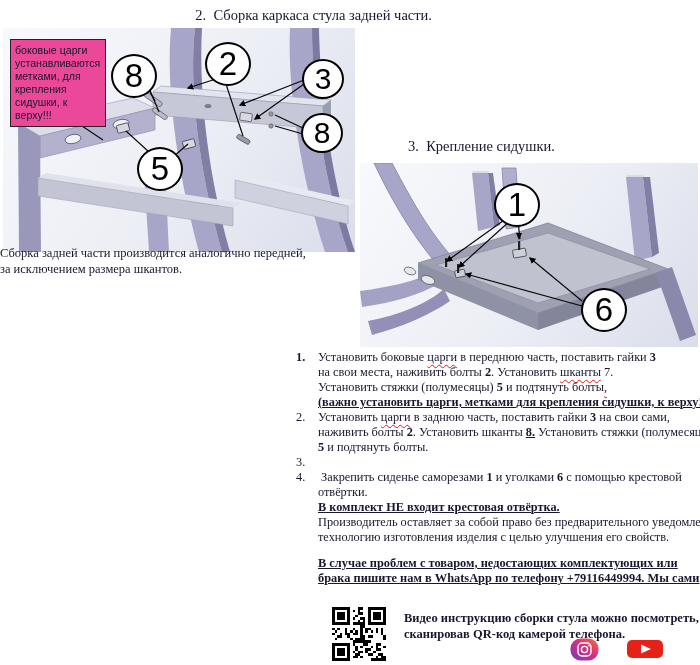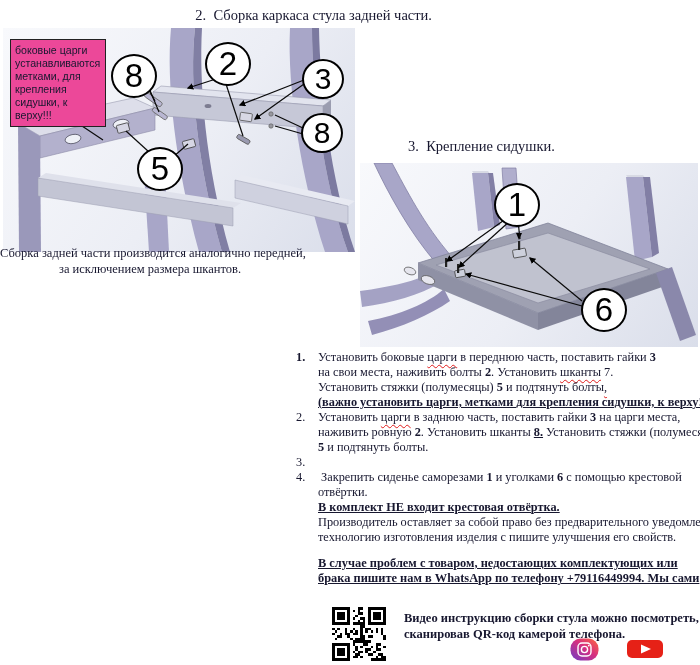--- a/index.html
+++ b/index.html
@@ -10,21 +10,21 @@
   .title{font-size:14.5px;white-space:pre;}
   .diagram{background:linear-gradient(125deg,#f8f9fc 0%,#eceef5 55%,#dadeea 100%);}
   .note-box{left:10px;top:39px;width:86px;border:1.2px solid #222;background:#ec4899;
             padding:4px 4px;font-family:"Liberation Sans",sans-serif;font-size:10.6px;
             line-height:13px;z-index:6;}
   .co{position:absolute;background:#fff;border:2.6px solid #000;border-radius:50%;
       display:flex;align-items:center;justify-content:center;z-index:5;
       font-family:"Liberation Sans",sans-serif;font-weight:500;color:#000;}
   .co-lg{width:42px;height:40px;font-size:33px;}
   .co-sm{width:38px;height:36px;font-size:30px;}
-  .caption{left:0;top:246px;width:300px;text-align:center;font-size:12.5px;line-height:15.5px;}
+  .caption{left:0;top:246px;width:300px;text-align:left;font-size:12.5px;line-height:15.5px;}
   .instr{left:296px;top:350px;width:406px;font-size:12.3px;line-height:15px;}
   .irow{display:flex;}
   .inum{width:22px;flex:none;white-space:pre;}
   .itxt{white-space:pre;}
   b{font-weight:bold;}
   .bu{font-weight:bold;text-decoration:underline;text-decoration-thickness:1.2px;}
   .sp{text-decoration:underline;text-decoration-style:wavy;text-decoration-color:#e01b1b;
       text-decoration-thickness:1px;text-underline-offset:2.5px;text-decoration-skip-ink:none;}
   .whatsapp{left:318px;top:556px;font-size:12.4px;line-height:15px;}
   .whatsapp .itxt{font-weight:bold;text-decoration:underline;text-decoration-thickness:1.2px;}
@@ -190,25 +190,25 @@
     <div class="irow">
       <span class="inum"></span>
       <span class="itxt"><span>Установить стяжки (полумесяцы) </span><b>5</b><span> и подтянуть болты</span><span class="sp">,</span></span>
     </div>
     <div class="irow">
       <span class="inum"></span>
       <span class="itxt bu">(важно установить царги, метками для крепления сидушки, к верху!)</span>
     </div>
     <div class="irow">
       <span class="inum">2.</span>
-      <span class="itxt"><span>Установить </span><span class="sp">царги</span><span> в заднюю часть, поставить гайки </span><b>3</b><span> на царги места,</span></span>
-    </div>
-    <div class="irow">
-      <span class="inum"></span>
-      <span class="itxt"><span>наживить ровную </span><b>2</b><span>. Установить шканты </span><span class="bu">8.</span><span> Установить стяжки (полумесяцы)</span></span>
+      <span class="itxt"><span>Установить </span><span class="sp">царги</span><span> в заднюю часть, поставить гайки </span><b>3</b><span> на свои сами,</span></span>
+    </div>
+    <div class="irow">
+      <span class="inum"></span>
+      <span class="itxt"><span>наживить болты </span><b>2</b><span>. Установить шканты </span><span class="bu">8.</span><span> Установить стяжки (полумесяцы)</span></span>
     </div>
     <div class="irow">
       <span class="inum"></span>
       <span class="itxt"><b>5</b><span> и подтянуть болты.</span></span>
     </div>
     <div class="irow">
       <span class="inum">3.</span>
     </div>
     <div class="irow">
       <span class="inum">4.</span>
@@ -224,21 +224,21 @@
     </div>
     <div class="irow">
       <span class="inum"></span>
       <span class="itxt">Производитель оставляет за собой право без предварительного уведомления</span>
     </div>
     <div class="irow">
       <span class="inum"></span>
     </div>
     <div class="irow">
       <span class="inum"></span>
-      <span class="itxt">технологию изготовления изделия с пишите улучшения его свойств.</span>
+      <span class="itxt">технологию изготовления изделия с целью улучшения его свойств.</span>
     </div>
   </div>
 
   <div class="abs whatsapp">
     <div class="irow">
         <span class="itxt">В случае проблем с товаром, недостающих комплектующих или</span>
       </div>
     <div class="irow">
         <span class="itxt">брака пишите нам в WhatsApp по телефону +79116449994. Мы сами</span>
       </div>

